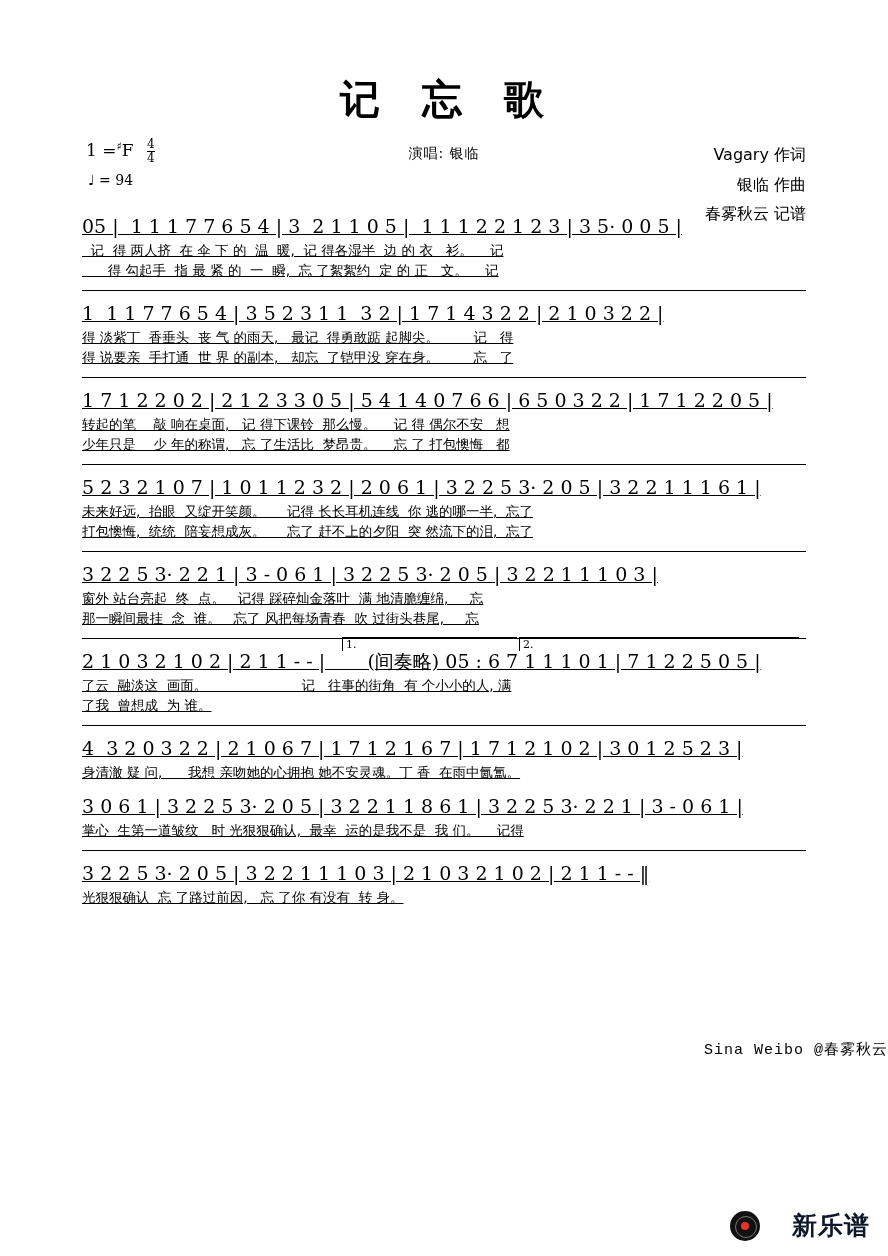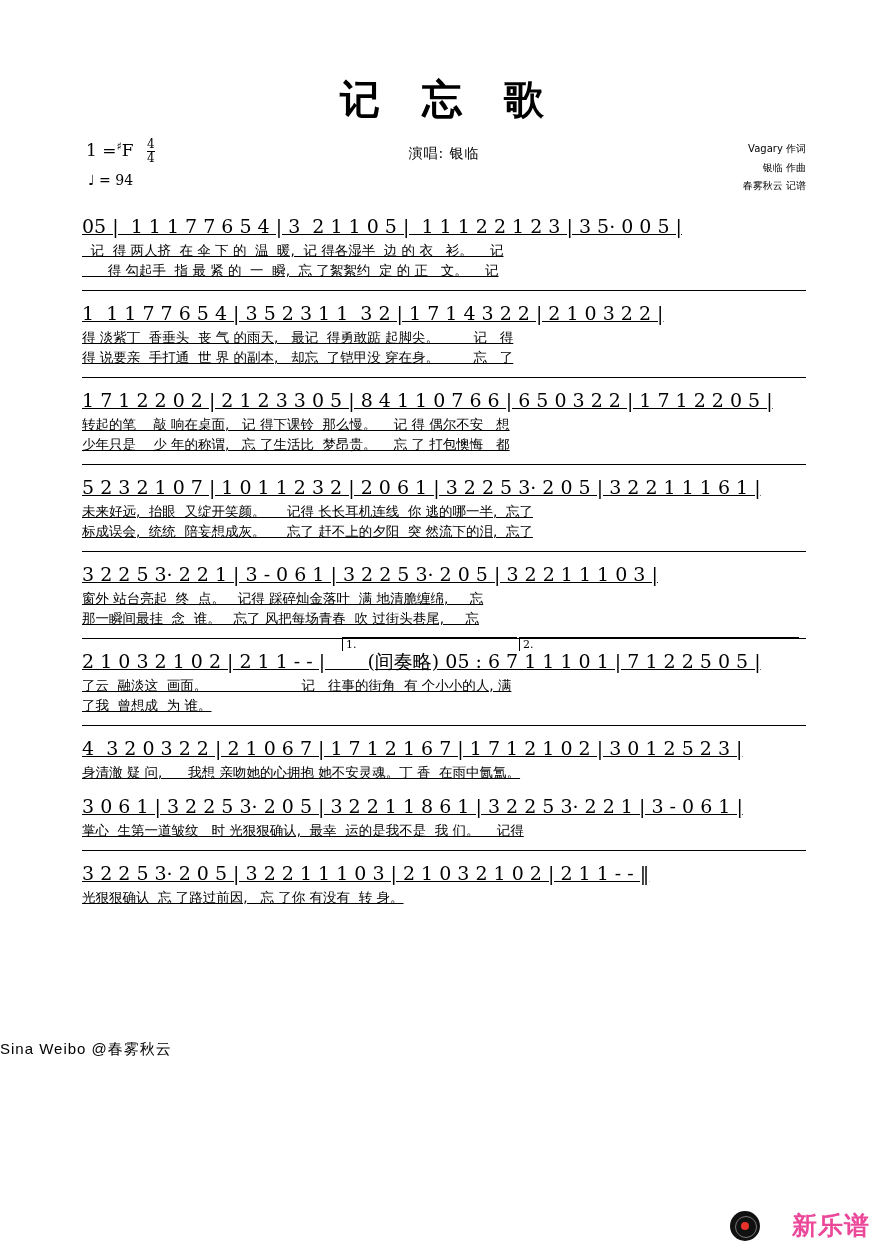--- a/index.html
+++ b/index.html
@@ -63,21 +63,21 @@
     top: 172px;
     font-family: "DejaVu Serif", serif;
     font-size: 14px;
   }
 
   .credits {
     position: absolute;
     right: 82px;
     top: 140px;
     font-family: "DejaVu Sans", sans-serif;
-    font-size: 10px;
+    font-size: 16px;
     line-height: 1.85;
     text-align: right;
   }
 
   
   .systems {
     position: absolute;
     left: 0;
     top: 212px;
     width: 888px;
@@ -109,22 +109,22 @@
     border-bottom: 1px solid #000;
     margin: 4px 82px 8px 82px;
   }
   .sep.none { border-bottom: none; }
 
   .footer-sig {
     position: absolute;
     left: 0;
     right: 0;
     top: 1040px;
-    text-align: left;
-    font-family: Liberation Sans, sans-serif;
+    text-align: right;
+    font-family: Liberation Mono, monospace;
     font-size: 15px;
     letter-spacing: 1px;
   }
 
   
   .volta {
     position: absolute;
     font-family: "DejaVu Serif", serif;
     font-size: 11px;
     border-left: 1.4px solid #000;
@@ -163,21 +163,21 @@
     position: absolute;
     left: 5px; top: 5px;
     width: 20px; height: 20px;
     border-radius: 50%;
     border: 1.5px solid #777;
   }
   .logo .brand {
     font-family: "DejaVu Sans", sans-serif;
     font-weight: bold;
     font-size: 25px;
-    color: #ec4899;
+    color: #0f172a;
     letter-spacing: 1px;
     margin-left: 25px;
   }
 </style>
 </head>
 <body>
 
 <div class="page">
 
   <div class="title">记 忘 歌</div>
@@ -208,30 +208,30 @@
     <div class="sep"></div>
 
     <div class="system">
       <div class="notes">1  1 1 7 7 6 5 4 | 3 5 2 3 1 1  3 2 | 1 7 1 4 3 2 2 | 2 1 0 3 2 2 |</div>
       <div class="lyrics">得 淡紫丁  香垂头  丧 气 的雨天,   最记  得勇敢踮 起脚尖。        记   得</div>
       <div class="lyrics second">得 说要亲  手打通  世 界 的副本,   却忘  了铠甲没 穿在身。        忘   了</div>
     </div>
     <div class="sep"></div>
 
     <div class="system">
-      <div class="notes">1 7 1 2 2 0 2 | 2 1 2 3 3 0 5 | 8 4 1 1 0 7 6 6 | 6 5 0 3 2 2 | 1 7 1 2 2 0 5 |</div>
+      <div class="notes">1 7 1 2 2 0 2 | 2 1 2 3 3 0 5 | 5 4 1 4 0 7 6 6 | 6 5 0 3 2 2 | 1 7 1 2 2 0 5 |</div>
       <div class="lyrics">转起的笔    敲 响在桌面,   记 得下课铃  那么慢。    记 得 偶尔不安   想</div>
       <div class="lyrics second">少年只是    少 年的称谓,   忘 了生活比  梦昂贵。    忘 了 打包懊悔   都</div>
     </div>
     <div class="sep"></div>
 
     <div class="system">
       <div class="notes">5 2 3 2 1 0 7 | 1 0 1 1 2 3 2 | 2 0 6 1 | 3 2 2 5 3· 2 0 5 | 3 2 2 1 1 1 6 1 |</div>
       <div class="lyrics">未来好远,  抬眼  又绽开笑颜。     记得 长长耳机连线  你 逃的哪一半,  忘了</div>
-      <div class="lyrics second">标成误会,  统统  陪妄想成灰。     忘了 赶不上的夕阳  突 然流下的泪,  忘了</div>
+      <div class="lyrics second">打包懊悔,  统统  陪妄想成灰。     忘了 赶不上的夕阳  突 然流下的泪,  忘了</div>
     </div>
     <div class="sep"></div>
 
     <div class="system">
       <div class="notes">3 2 2 5 3· 2 2 1 | 3 - 0 6 1 | 3 2 2 5 3· 2 0 5 | 3 2 2 1 1 1 0 3 |</div>
       <div class="lyrics">窗外 站台亮起  终  点。   记得 踩碎灿金落叶  满 地清脆缠绵,     忘</div>
       <div class="lyrics second">那一瞬间最挂  念  谁。   忘了 风把每场青春  吹 过街头巷尾,     忘</div>
     </div>
     <div class="sep"></div>
 

